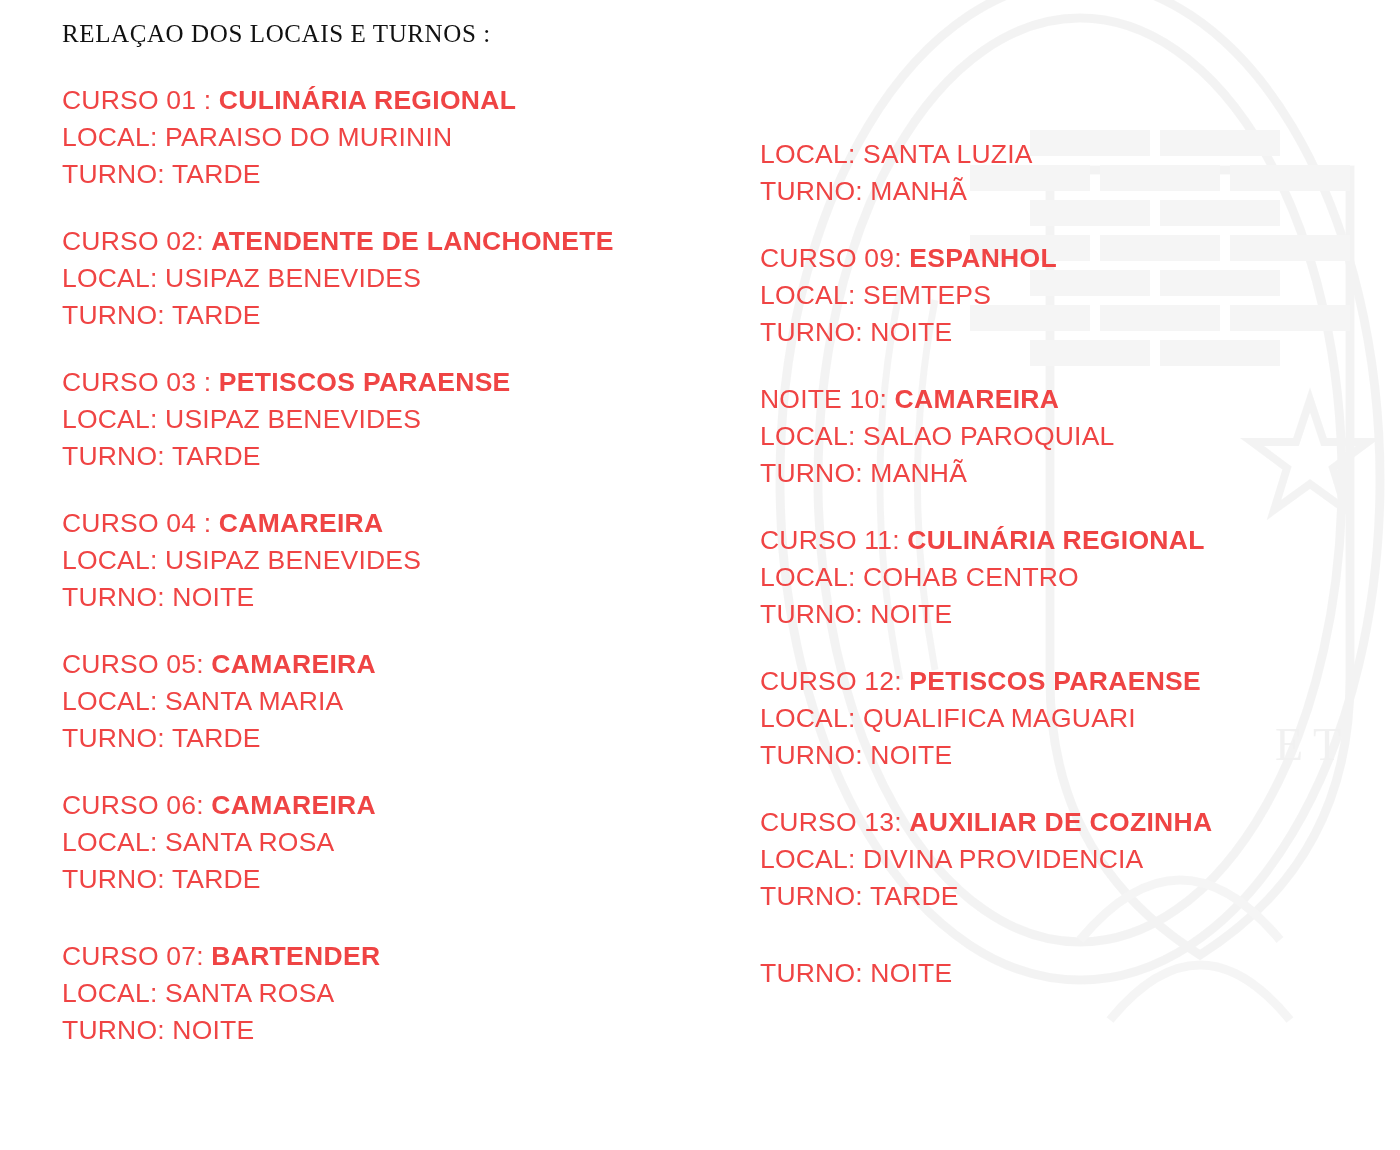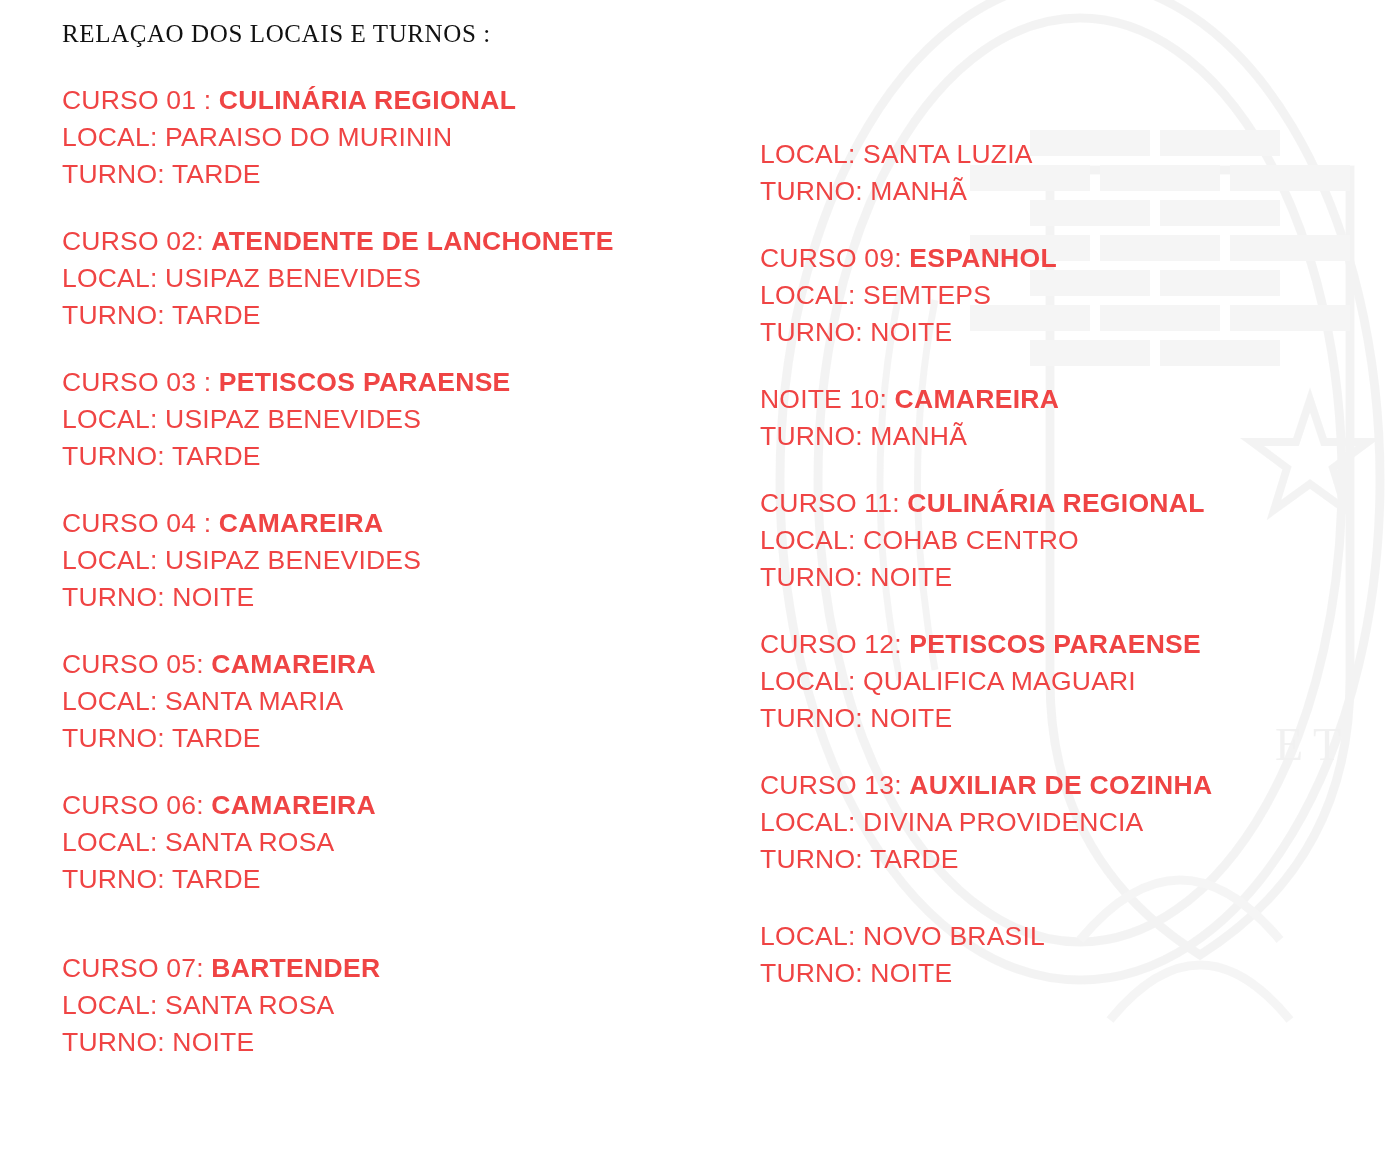--- a/index.html
+++ b/index.html
@@ -204,21 +204,21 @@
       <div class="line">
         <span class="lbl">LOCAL:</span>
         <span class="lbl"> SANTA MARIA</span>
       </div>
       <div class="line">
         <span class="lbl">TURNO:</span>
         <span class="lbl"> TARDE</span>
       </div>
     </div>
 
-    <div class="course-block" style="margin-bottom:52px;">
+    <div class="course-block" style="margin-bottom:40px;">
       <div class="line">
         <span class="lbl">CURSO 06:</span>
         <span class="val-bold"> CAMAREIRA</span>
       </div>
       <div class="line">
         <span class="lbl">LOCAL:</span>
         <span class="lbl"> SANTA ROSA</span>
       </div>
       <div class="line">
         <span class="lbl">TURNO:</span>
@@ -270,20 +270,24 @@
         <span class="lbl"> NOITE</span>
       </div>
     </div>
 
     <div class="course-block">
       <div class="line">
         <span class="lbl">NOITE 10:</span>
         <span class="val-bold"> CAMAREIRA</span>
       </div>
       <div class="line">
+        <span class="lbl">LOCAL:</span>
+        <span class="lbl"> SALAO PAROQUIAL</span>
+      </div>
+      <div class="line">
         <span class="lbl">TURNO:</span>
         <span class="lbl"> MANHÃ</span>
       </div>
     </div>
 
     <div class="course-block">
       <div class="line">
         <span class="lbl">CURSO 11:</span>
         <span class="val-bold"> CULINÁRIA REGIONAL</span>
       </div>
@@ -322,24 +326,20 @@
         <span class="lbl"> DIVINA PROVIDENCIA</span>
       </div>
       <div class="line">
         <span class="lbl">TURNO:</span>
         <span class="lbl"> TARDE</span>
       </div>
     </div>
 
     <div class="course-block">
       <div class="line">
-        <span class="lbl">LOCAL:</span>
-        <span class="lbl"> NOVO BRASIL</span>
-      </div>
-      <div class="line">
         <span class="lbl">TURNO:</span>
         <span class="lbl"> NOITE</span>
       </div>
     </div>
 
   </div>
 
 </div>
 
 </body></html>

